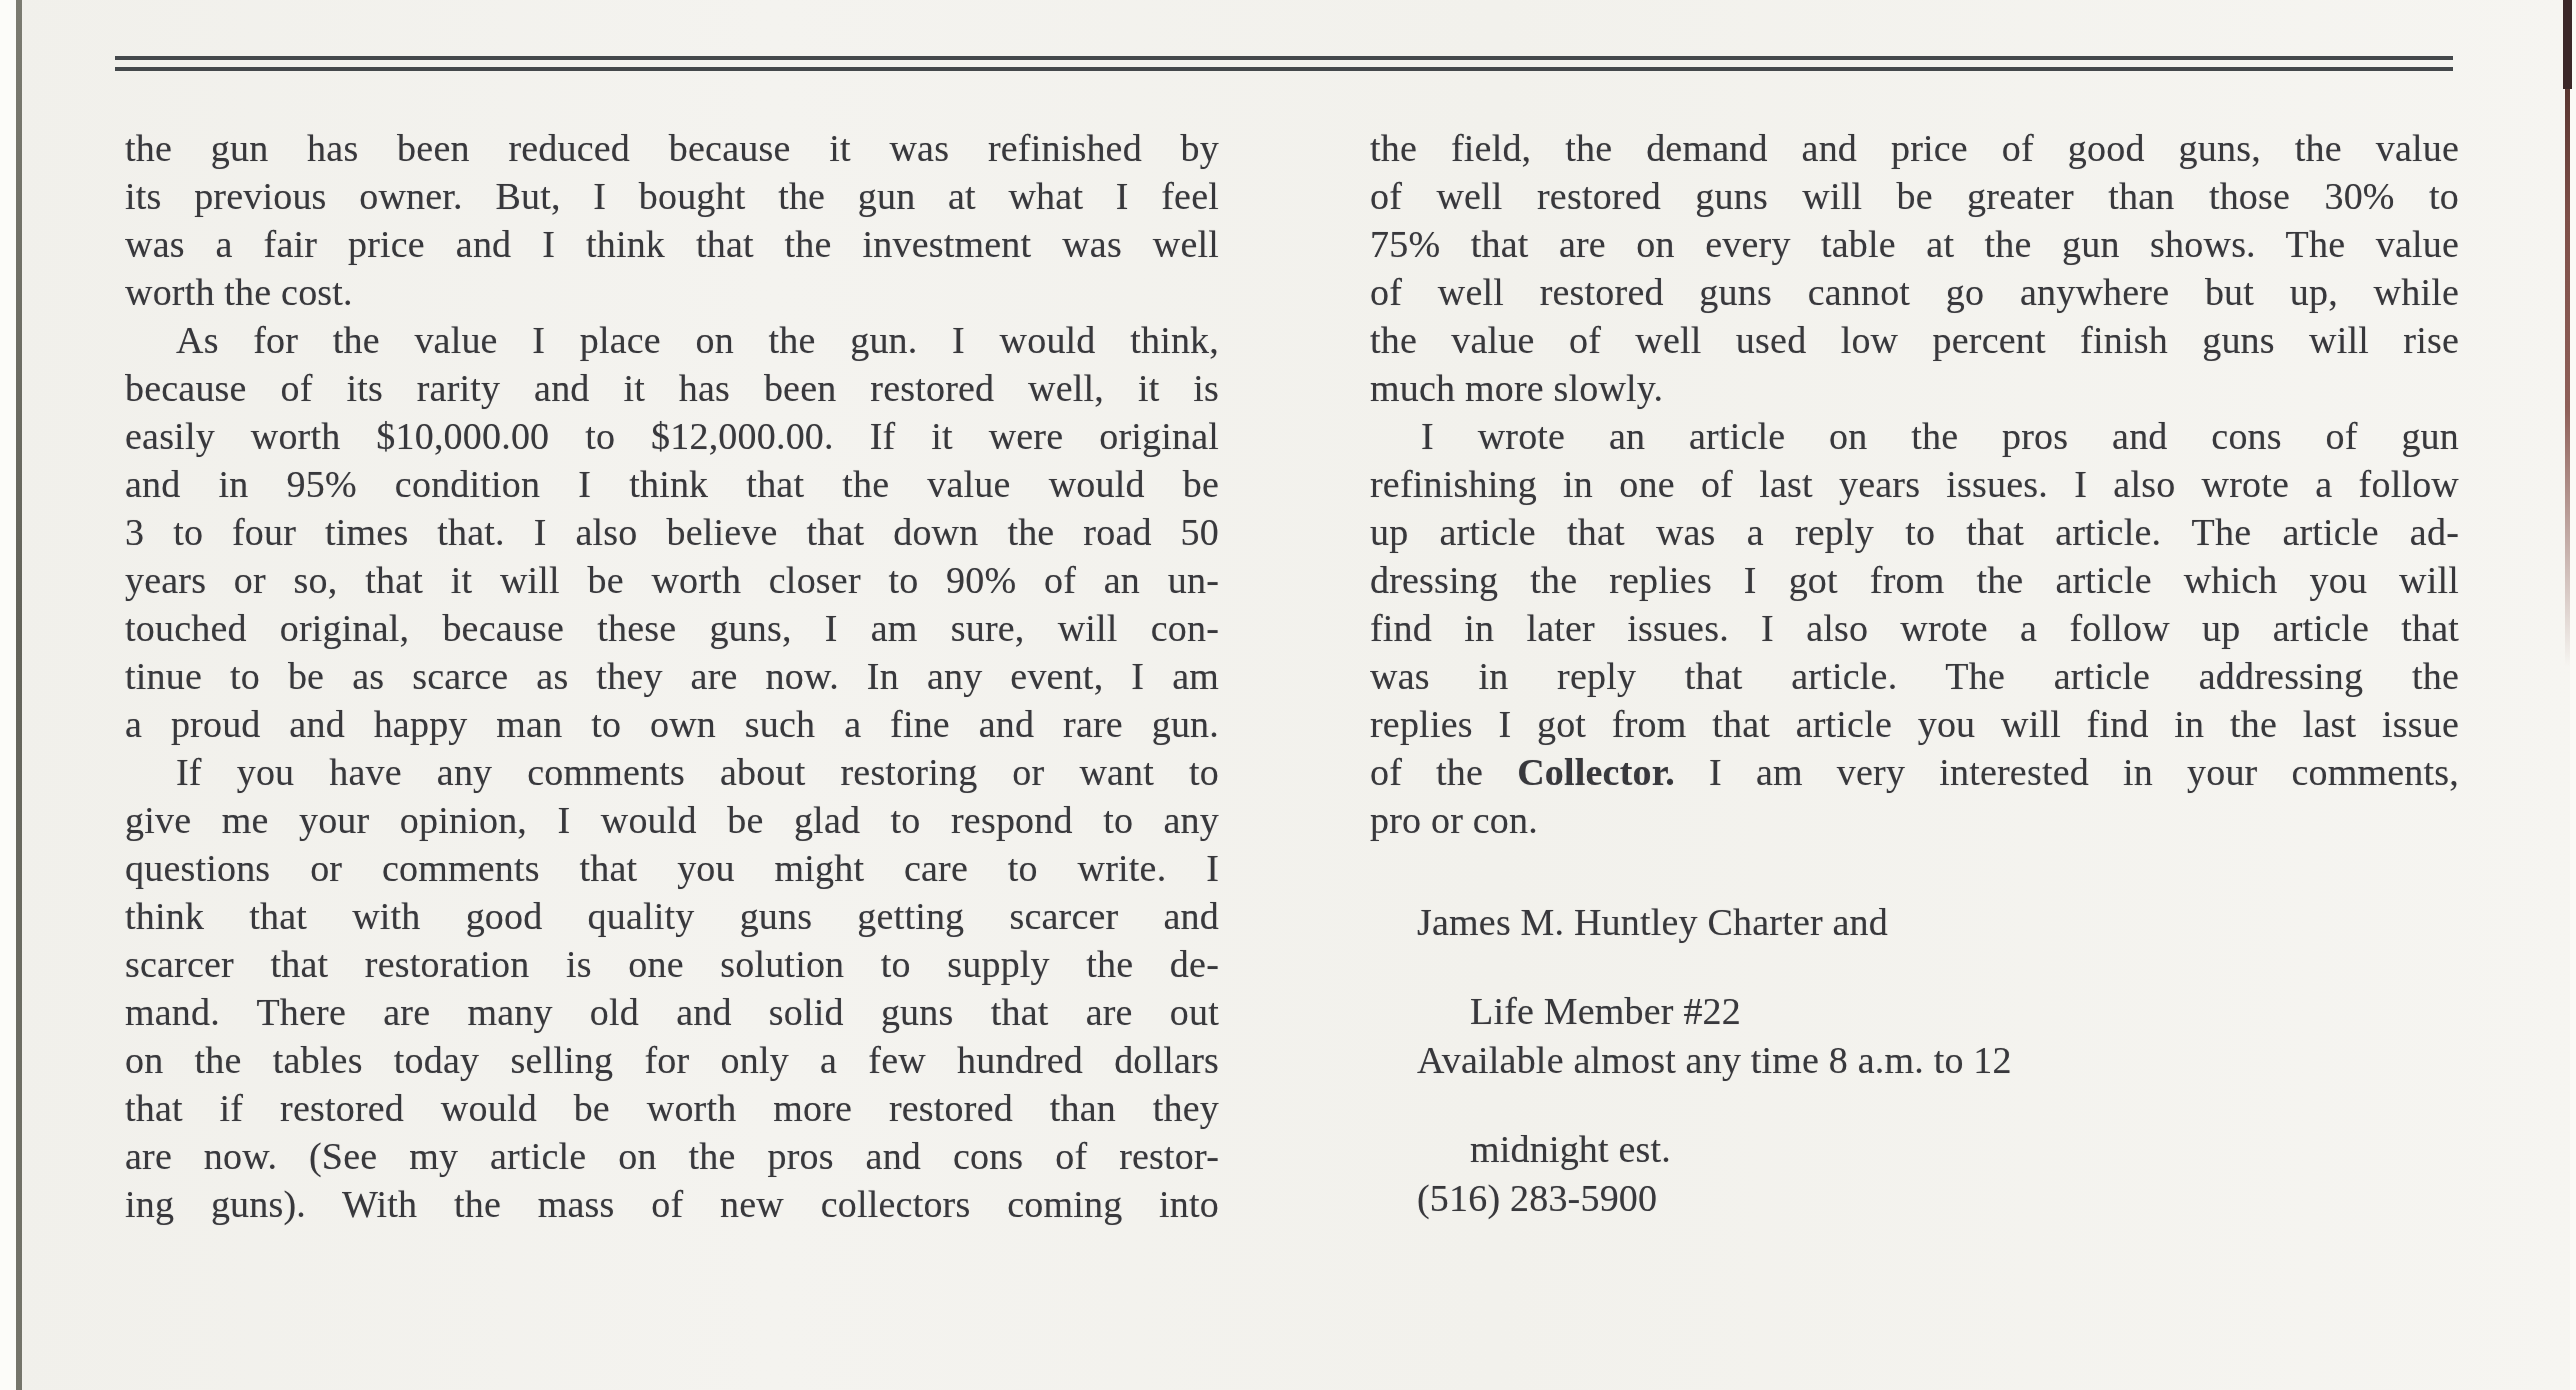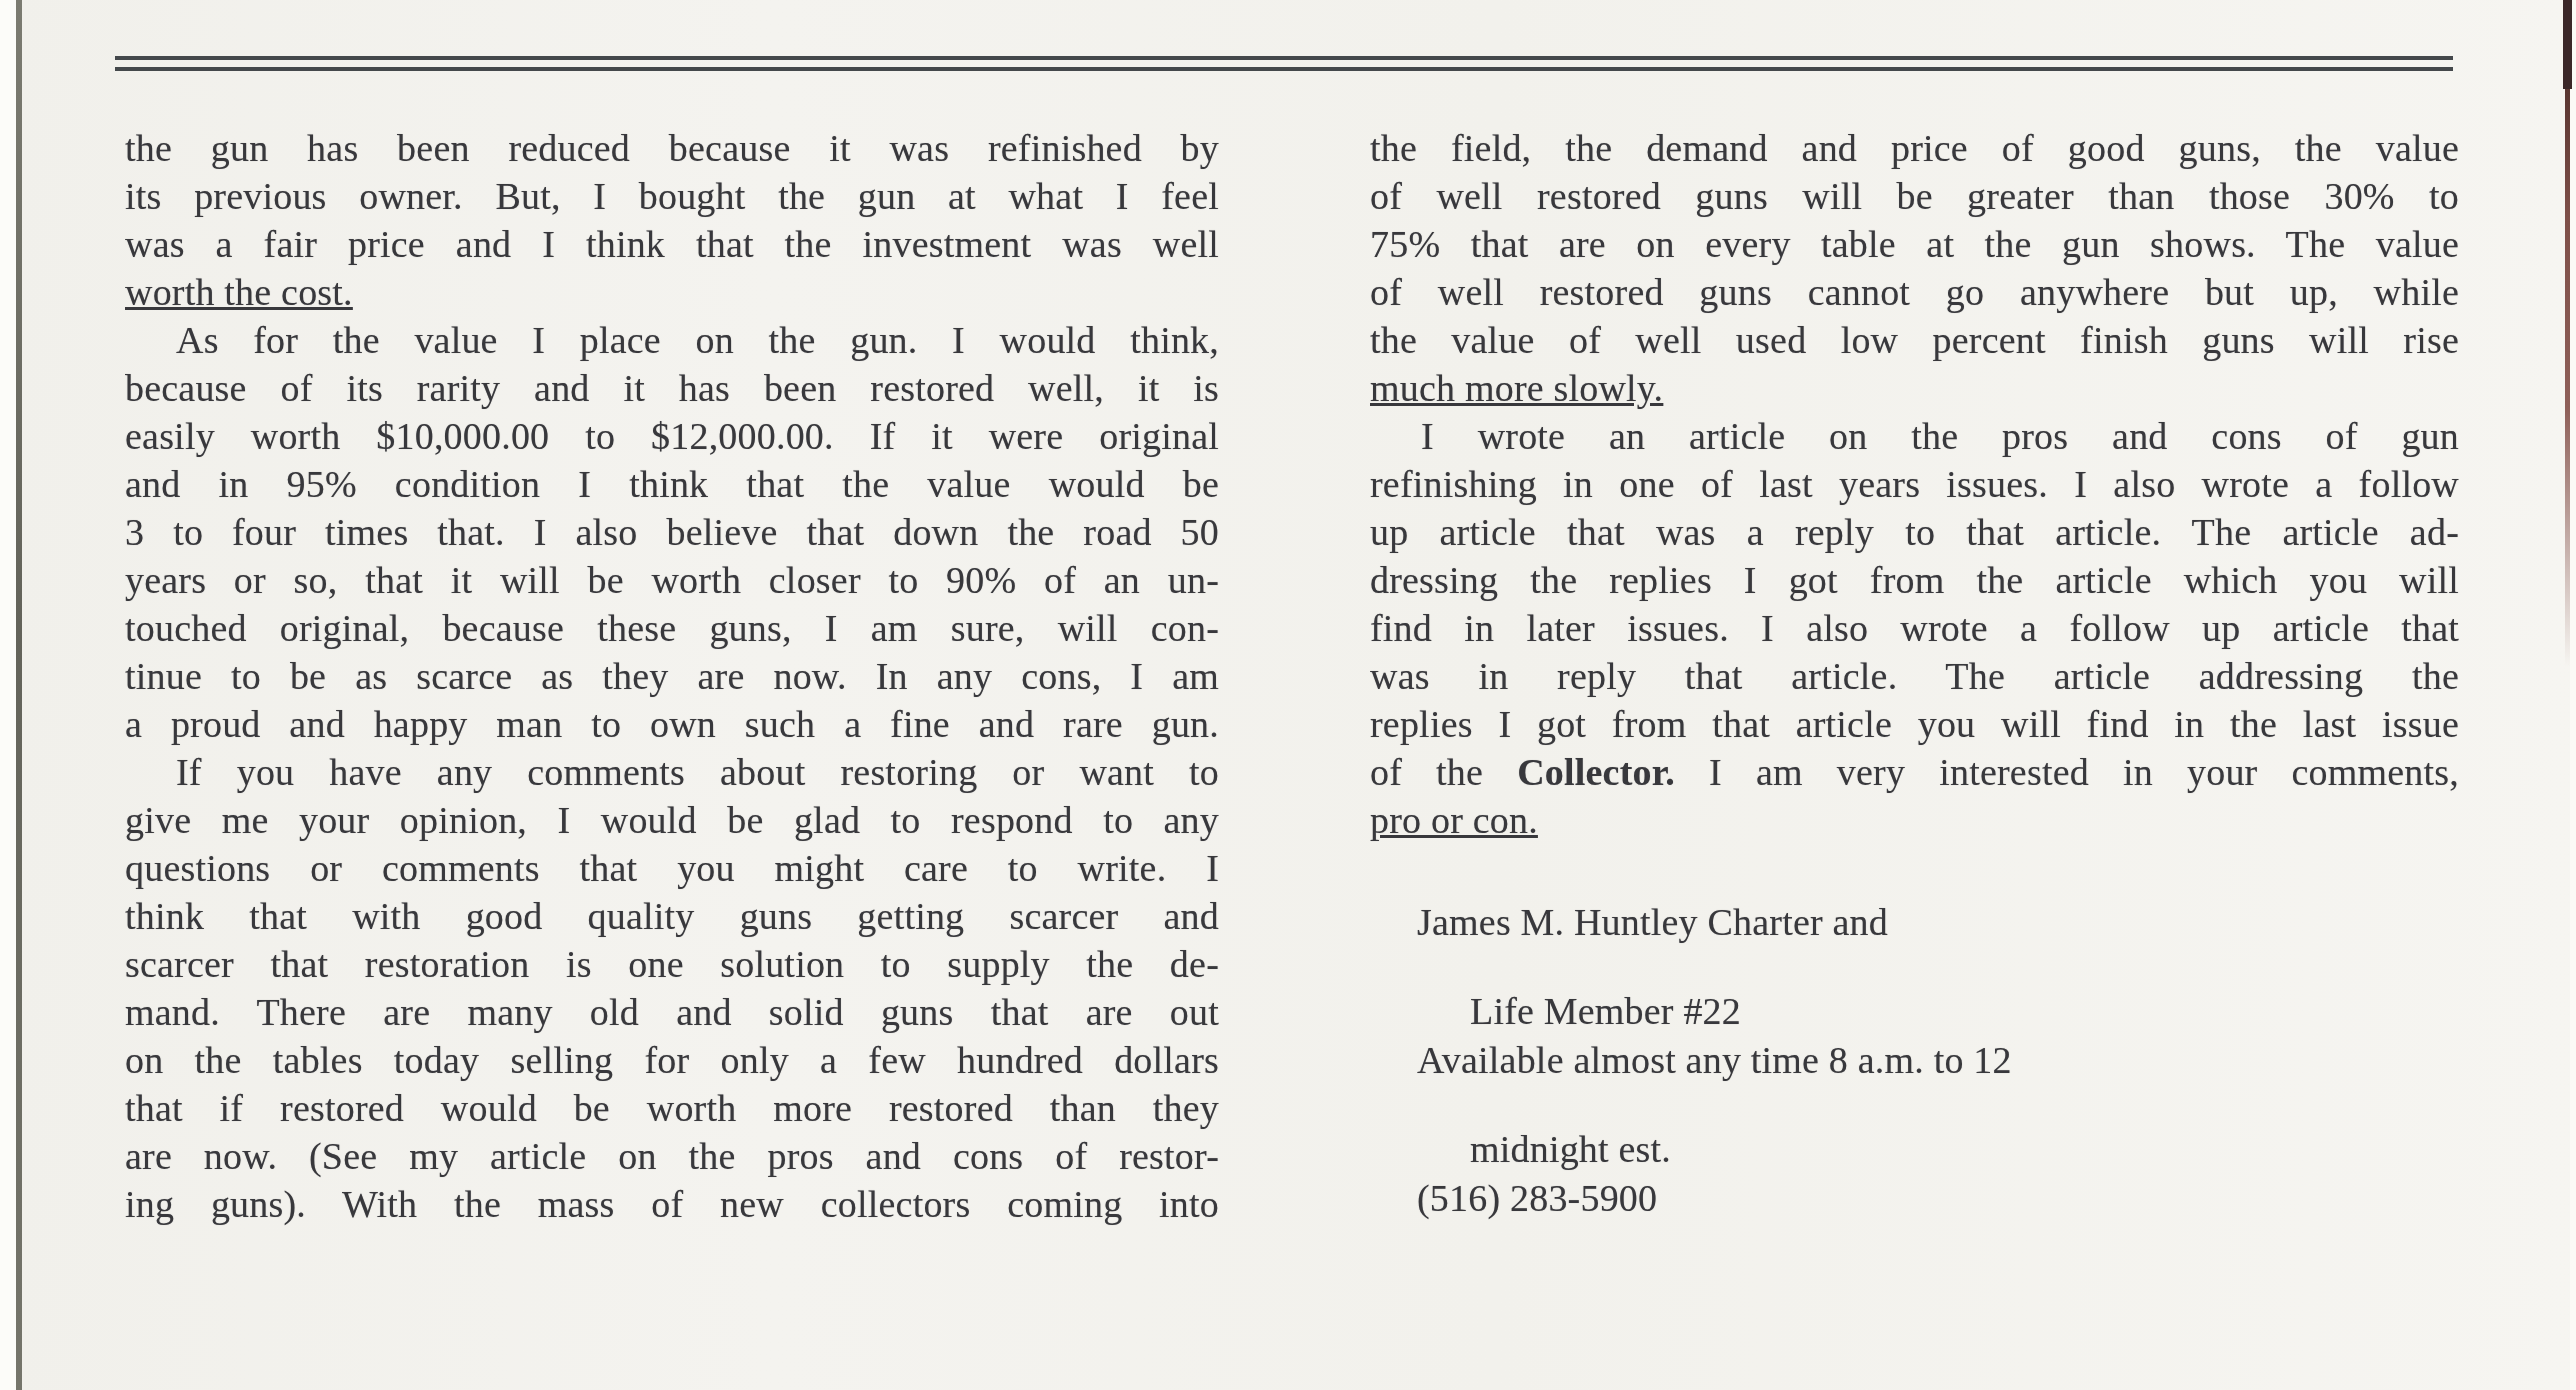--- a/index.html
+++ b/index.html
@@ -50,21 +50,21 @@
     letter-spacing: 0.2px;
   }
   .col-left  { left: 125px;  width: 1094px; }
   .col-right { left: 1370px; width: 1089px; }
   .tline {
     height: 48px;
     overflow: hidden;
     text-align: justify;
     text-align-last: justify;
   }
-  .tline.last { text-align-last: left; text-decoration: underline; }
+  .tline.last { text-align-last: left; }
   .tline.ind  { text-indent: 51px; }
   b { font-weight: bold; }
   .sig {
     margin-top: 54px;
     margin-left: 47px;
   }
   .sig .tline {
     height: 49px;
     text-align: right;
     text-align-last: left;
@@ -89,21 +89,21 @@
         <div class="tline last">worth the cost.</div>
       </div>
       <div class="para">
         <div class="tline ind">As for the value I place on the gun. I would think,</div>
         <div class="tline">because of its rarity and it has been restored well, it is</div>
         <div class="tline">easily worth $10,000.00 to $12,000.00. If it were original</div>
         <div class="tline">and in 95% condition I think that the value would be</div>
         <div class="tline">3 to four times that. I also believe that down the road 50</div>
         <div class="tline">years or so, that it will be worth closer to 90% of an un-</div>
         <div class="tline">touched original, because these guns, I am sure, will con-</div>
-        <div class="tline">tinue to be as scarce as they are now. In any cons, I am</div>
+        <div class="tline">tinue to be as scarce as they are now. In any event, I am</div>
         <div class="tline">a proud and happy man to own such a fine and rare gun.</div>
       </div>
       <div class="para">
         <div class="tline ind">If you have any comments about restoring or want to</div>
         <div class="tline">give me your opinion, I would be glad to respond to any</div>
         <div class="tline">questions or comments that you might care to write. I</div>
         <div class="tline">think that with good quality guns getting scarcer and</div>
         <div class="tline">scarcer that restoration is one solution to supply the de-</div>
         <div class="tline">mand. There are many old and solid guns that are out</div>
         <div class="tline">on the tables today selling for only a few hundred dollars</div>

